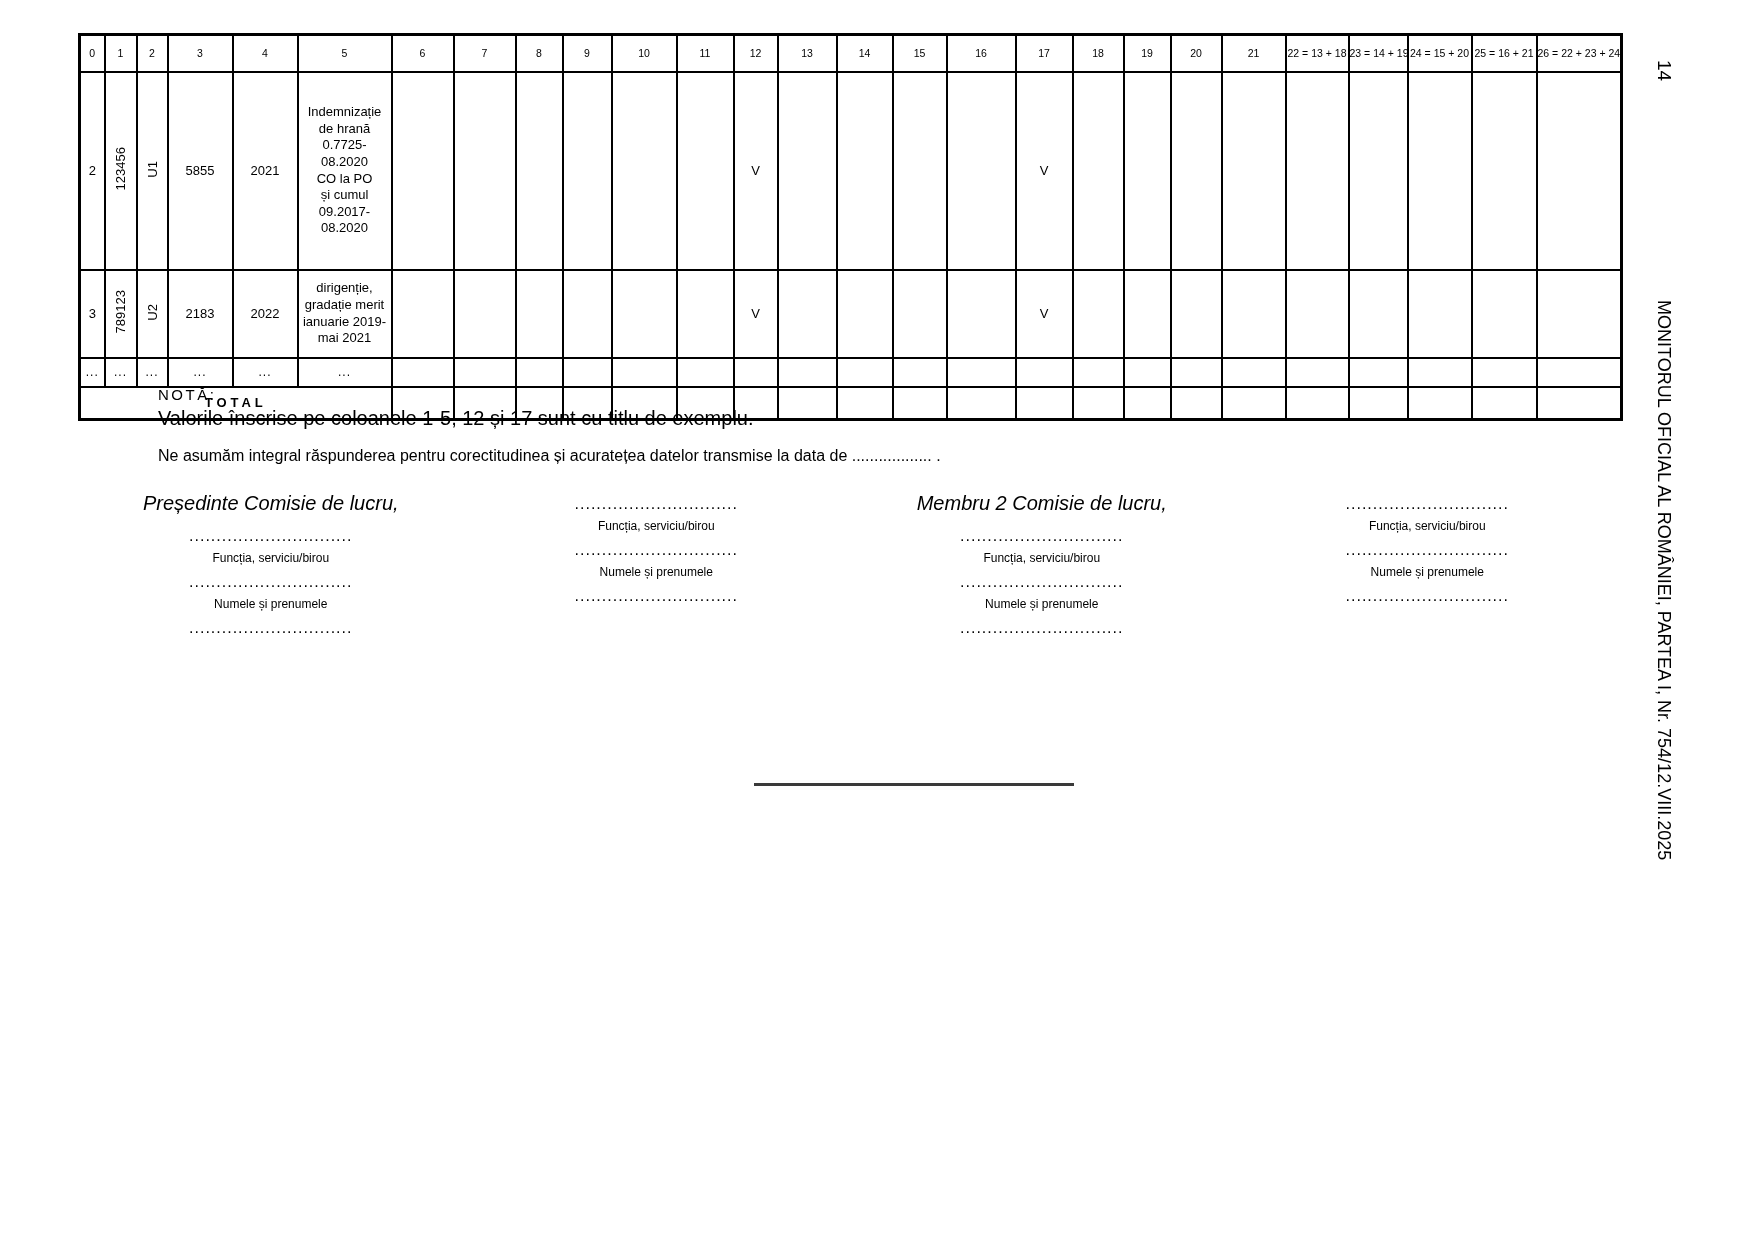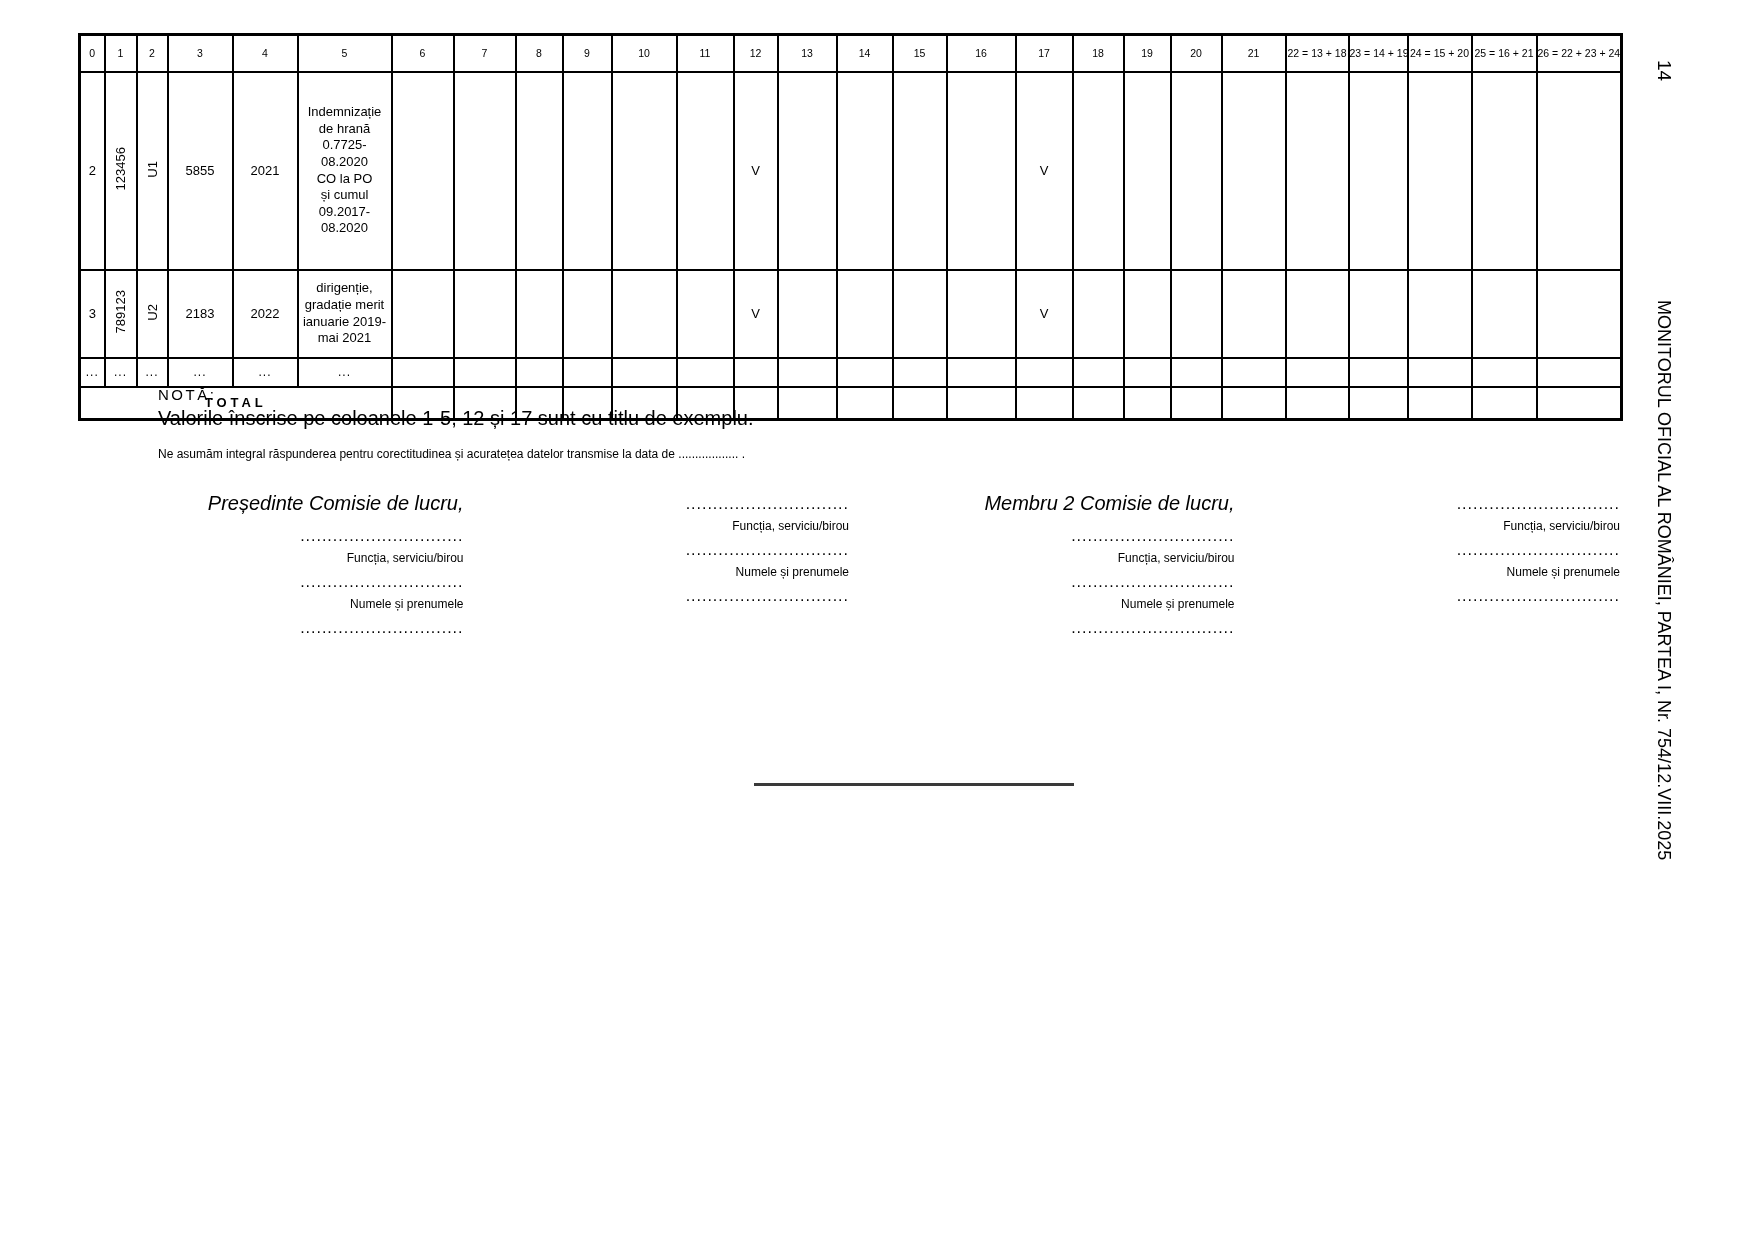--- a/index.html
+++ b/index.html
@@ -29,27 +29,27 @@
   td.total-cell { font-weight:bold; font-size:13.5px; letter-spacing:4px; }
   .vert {
     display:inline-block; writing-mode:vertical-rl; transform:rotate(180deg);
     white-space:nowrap; font-size:13px; line-height:1;
   }
   .motiv { font-size:13px; line-height:1.28; }
   
   .note-block { position:absolute; left:158px; top:386px; }
   .note-label { font-size:15px; letter-spacing:2.5px; }
   .note-line1 { font-size:20px; margin-top:4px; }
-  .note-line2 { font-size:12px; margin-top:17px; }
+  .note-line2 { font-size:16px; margin-top:17px; }
   
   .signatures {
     position:absolute; left:78px; top:492px; width:1542px;
     display:flex; flex-direction:row;
   }
-  .sig-block { flex:1 1 0; text-align:right; }
+  .sig-block { flex:1 1 0; text-align:center; }
   .sig-title { font-size:20px; font-style:italic; margin-bottom:9px; }
   .sig-dots  { font-size:16px; line-height:23px; letter-spacing:1px; }
   .sig-label { font-size:12px; line-height:23px; }
   
   .sign-line { position:absolute; left:754px; top:783px; width:320px; height:2.5px; background:#3a3a3a; }
   .margin-text {
     position:absolute; left:1653px; top:300px;
     writing-mode:vertical-rl; font-size:18px; white-space:nowrap;
   }
   .page-number {

